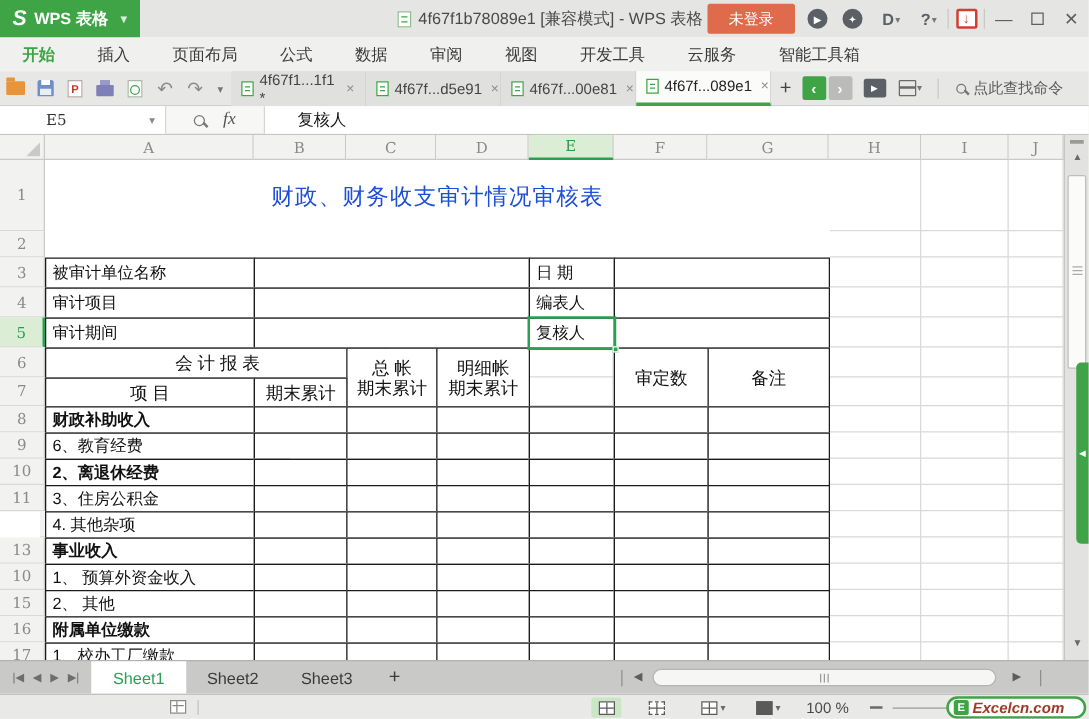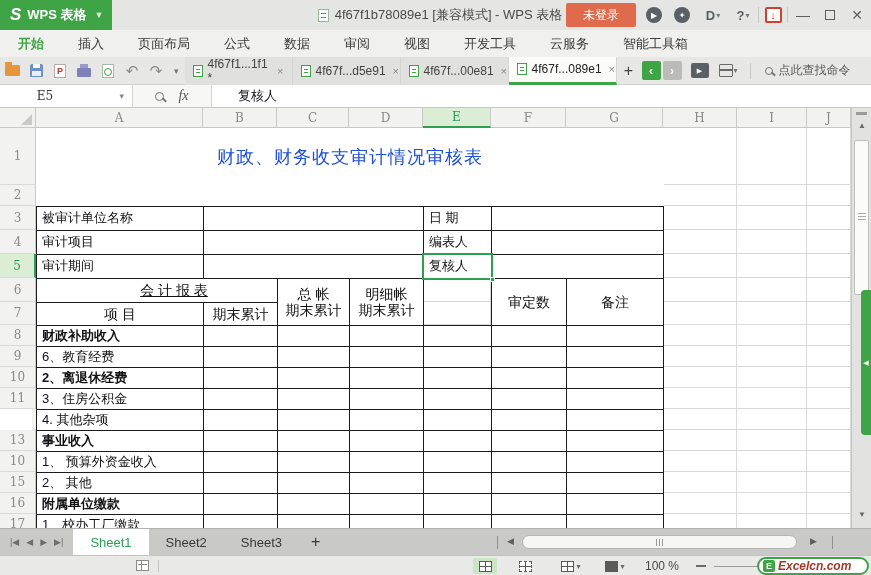--- a/index.html
+++ b/index.html
@@ -364,21 +364,21 @@
         <div class="tcell" style="left: 387px; top: 78px; width: 69px; height: 25px;">日  期</div>
         <div class="tcell" style="left: 455px; top: 78px; width: 173px; height: 25px;"></div>
         <div class="tcell" style="left: 0px; top: 102px; width: 168px; height: 25px;">审计项目</div>
         <div class="tcell" style="left: 167px; top: 102px; width: 221px; height: 25px;"></div>
         <div class="tcell" style="left: 387px; top: 102px; width: 69px; height: 25px;">编表人</div>
         <div class="tcell" style="left: 455px; top: 102px; width: 173px; height: 25px;"></div>
         <div class="tcell" style="left: 0px; top: 126px; width: 168px; height: 25px;">审计期间</div>
         <div class="tcell" style="left: 167px; top: 126px; width: 221px; height: 25px;"></div>
         <div class="tcell" style="left: 387px; top: 126px; width: 69px; height: 25px;">复核人</div>
         <div class="tcell" style="left: 455px; top: 126px; width: 173px; height: 25px;"></div>
-        <div class="tcell hdr center" style="left: 0px; top: 150px; width: 276px; height: 25px; text-decoration: underline;">会  计  报  表</div>
+        <div class="tcell hdr center" style="left: 0px; top: 150px; width: 276px; height: 25px;">会  计  报  表</div>
         <div class="tcell hdr center" style="left: 241px; top: 150px; width: 73px; height: 48px;">总  帐
 期末累计</div>
         <div class="tcell hdr center" style="left: 313px; top: 150px; width: 75px; height: 48px;">明细帐
 期末累计</div>
         <div class="tcell hdr center" style="left: 530px; top: 150px; width: 98px; height: 48px;">备注</div>
         <div class="tcell hdr center" style="left: 455px; top: 150px; width: 76px; height: 48px;">审定数</div>
         <div class="tcell hdr center" style="left: 0px; top: 174px; width: 168px; height: 24px;">项    目</div>
         <div class="tcell hdr center" style="left: 167px; top: 174px; width: 75px; height: 24px;">期末累计</div>
         <div class="tcell bold" style="left: 0px; top: 197px; width: 168px; height: 22px;">财政补助收入</div>
         <div class="tcell" style="left: 167px; top: 197px; width: 75px; height: 22px;"></div>

